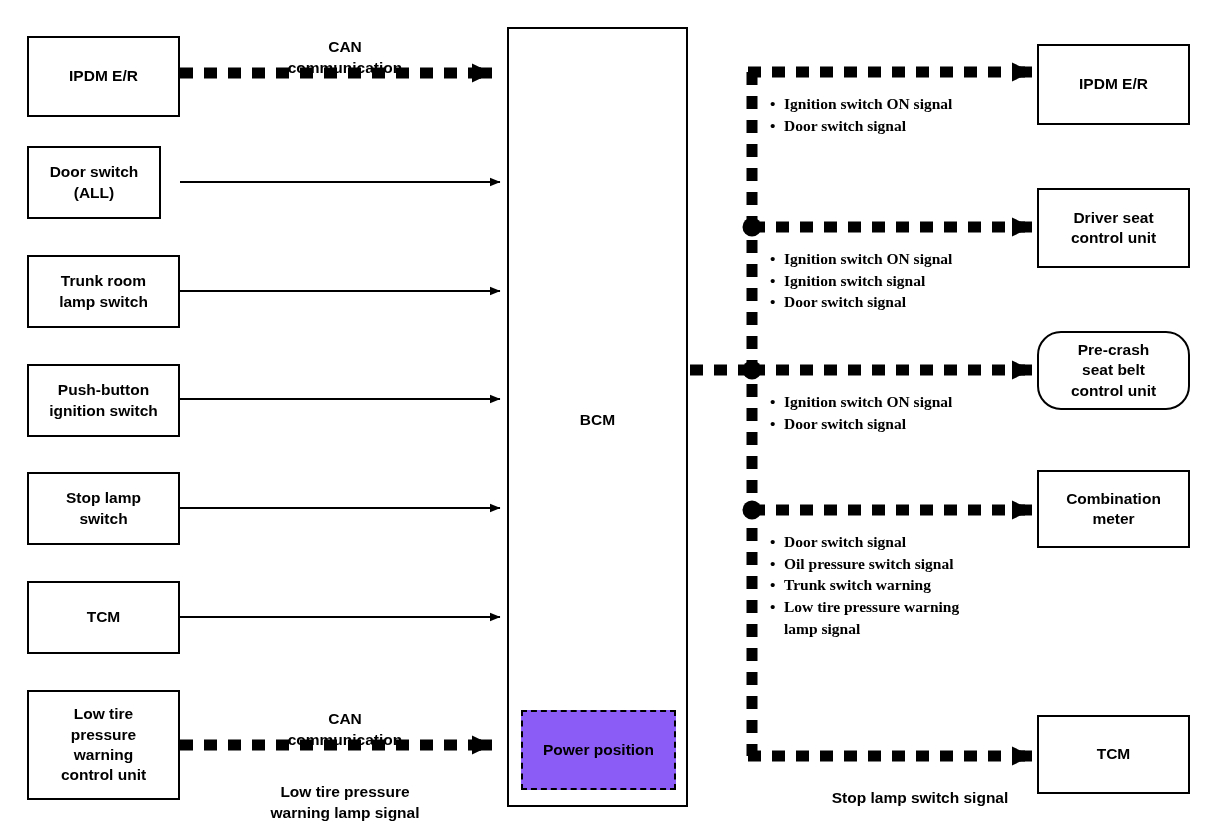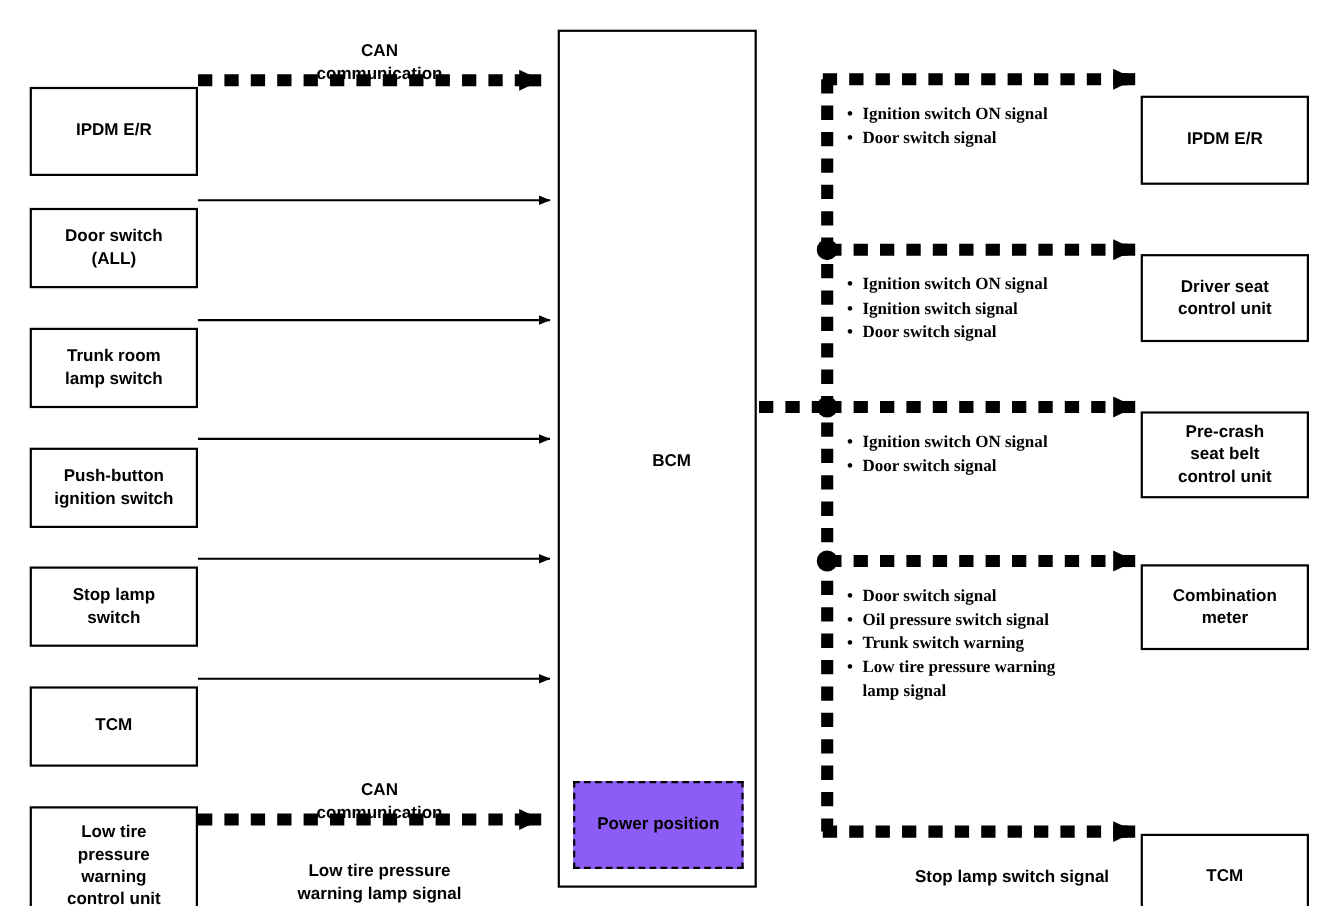--- a/index.html
+++ b/index.html
@@ -1,21 +1,21 @@
 <!DOCTYPE html>
 <html><head>
 <meta charset="utf-8">
 <style>
   html,body{margin:0;padding:0;background:#ffffff;}
   #page{position:relative;width:1216px;height:824px;background:#ffffff;
         font-family:"Liberation Sans",sans-serif;overflow:hidden;}
   #page svg{position:absolute;top:0;left:0;width:1216px;height:824px;}
   .node{position:absolute;border:2.5px solid #000;background:#fff;
         display:flex;align-items:center;justify-content:center;text-align:center;
-        font-size:15.5px;font-weight:bold;color:#000;line-height:1.32;box-sizing:border-box;margin-top:43px;}
+        font-size:15.5px;font-weight:bold;color:#000;line-height:1.32;box-sizing:border-box;}
   .node span{display:block;white-space:pre-line;}
   .bcm-box{position:absolute;border:2.5px solid #000;background:#fff;box-sizing:border-box;}
   .bcm-label{position:absolute;font-size:15.5px;font-weight:bold;color:#000;
              text-align:center;white-space:nowrap;}
   .power-box{position:absolute;border:2.5px dashed #000;background:#8b5cf6;
              display:flex;align-items:center;justify-content:center;
              font-size:15.5px;font-weight:bold;color:#000;box-sizing:border-box;}
   .cap{position:absolute;font-size:15.5px;font-weight:bold;color:#000;
        line-height:1.38;white-space:pre-line;color:#000;margin-top:24px;}
   .cap.center{text-align:center;}
@@ -82,21 +82,21 @@
       <circle cx="752" cy="227" r="9.5"></circle>
       <circle cx="752" cy="370" r="9.5"></circle>
       <circle cx="752" cy="510" r="9.5"></circle>
     </g>
   </svg>
 
   <div class="node" style="left:27px;top:36px;width:153px;height:81px;">
     <span>IPDM E/R</span>
   </div>
 
-  <div class="node" style="left:27px;top:146px;width:153px;height:73px;">
+  <div class="node" style="left:27px;top:146px;width:134px;height:73px;">
     <span>Door switch
 (ALL)</span>
   </div>
 
   <div class="node" style="left:27px;top:255px;width:153px;height:73px;">
     <span>Trunk room
 lamp switch</span>
   </div>
 
   <div class="node" style="left:27px;top:472px;width:153px;height:73px;">
@@ -122,35 +122,35 @@
 
   <div class="cap center" style="left:200px;top:12px;width:290px;">CAN
 communication</div>
 
   <div class="cap center" style="left:200px;top:684px;width:290px;">CAN
 communication</div>
   <div class="cap center" style="left:195px;top:757px;width:300px;">Low tire pressure
 warning lamp signal</div>
 
   <div class="bcm-box" style="left:507px;top:27px;width:181px;height:780px;"></div>
-  <div class="bcm-label" style="left:520px;top:411px;width:181px;">BCM</div>
+  <div class="bcm-label" style="left:507px;top:411px;width:181px;">BCM</div>
   <div class="power-box" style="left:521px;top:710px;width:155px;height:80px;">
     <span>Power position</span>
   </div>
 
   <div class="node" style="left:1037px;top:44px;width:153px;height:81px;">
     <span>IPDM E/R</span>
   </div>
 
   <div class="node" style="left:1037px;top:188px;width:153px;height:80px;">
     <span>Driver seat
 control unit</span>
   </div>
 
-  <div class="node" style="left:1037px;top:331px;width:153px;height:79px;">
+  <div class="node" style="left:1037px;top:331px;width:153px;height:79px;border-radius:24px;">
     <span>Pre-crash
 seat belt
 control unit</span>
   </div>
 
   <div class="node" style="left:1037px;top:470px;width:153px;height:78px;">
     <span>Combination
 meter</span>
   </div>
 

